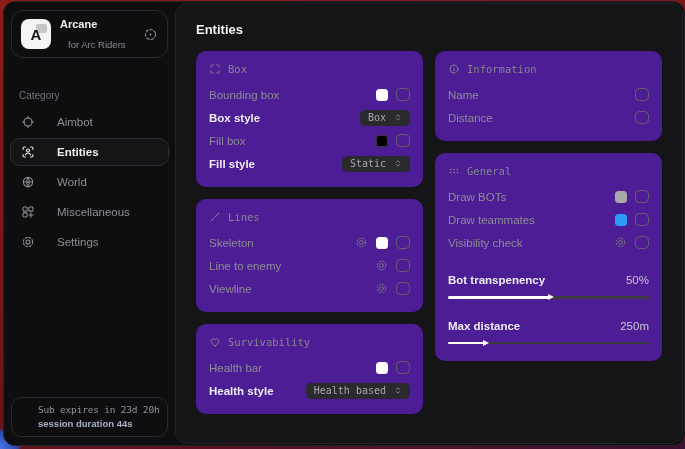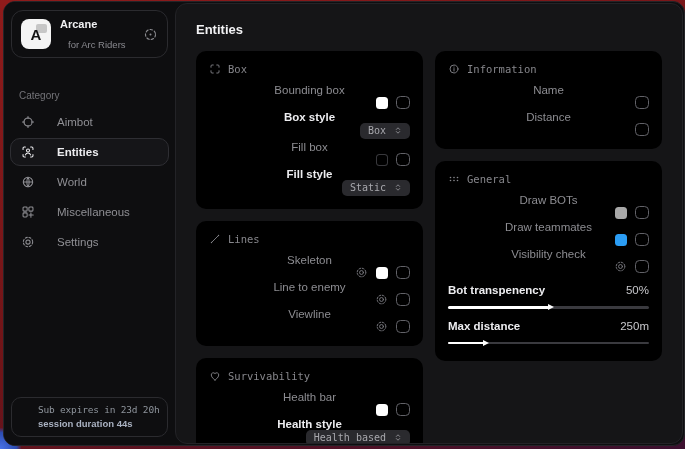--- a/index.html
+++ b/index.html
@@ -48,47 +48,47 @@
   .footer-line1{ font-family:"DejaVu Sans Mono", monospace; font-size:9.5px; color:#8e949c; letter-spacing:-0.2px; white-space:nowrap; }
   .footer-line2{ font-size:9.5px; font-weight:bold; color:#aab2c2; margin-top:3px; }
   
   .main{
     flex:1; margin:1px 1px 1px 0; background:#151517;
     border:1px solid #232327; border-radius:12px; padding:14px 15px; overflow:hidden;
   }
   .page-title{ font-size:13px; font-weight:bold; color:#f2f2f4; margin:4px 5px 14px; }
   .columns{ display:flex; gap:12px; padding:0 5px; align-items:flex-start; }
   .col{ flex:1; display:flex; flex-direction:column; gap:12px; min-width:0; }
-  .card{ background:#000000; border-radius:10px; padding:10px 13px 11px; }
+  .card{ background:#4c1d95; border-radius:10px; padding:10px 13px 11px; }
   .card-header{
     display:flex; align-items:center; gap:7px; margin:2px 0 9px;
     font-family:"DejaVu Sans Mono", monospace; font-size:10.5px; color:#87878c;
   }
   .card-header .hicon{ width:12px; height:12px; flex:none; }
-  .row{ display:flex; align-items:center; min-height:21px; margin:2px 0;flex-direction:column; }
+  .row{ display:flex; align-items:center; min-height:21px; margin:2px 0; }
   .row-label{ font-size:11.5px; color:#8d8d92; white-space:nowrap; }
   .row-label.strong{ color:#ededf0; font-weight:bold; }
   .controls{ margin-left:auto; display:flex; align-items:center; gap:8px; }
   .swatch{ width:12px; height:12px; border-radius:3.5px; flex:none; cursor:pointer; }
   .swatch.white{ background:#ffffff; }
   .swatch.black{ background:#000000; box-shadow:inset 0 0 0 1px #38383c; }
   .swatch.gray{ background:#a8a8a8; }
   .swatch.blue{ background:#2b9df4; }
   .checkbox{
     width:14px; height:13px; border:1.5px solid #626268; border-radius:4.5px;
     background:transparent; flex:none; cursor:pointer;
   }
   .gear-mini{ width:13px; height:13px; color:#77777d; flex:none; cursor:pointer; }
   .select{
     display:flex; align-items:center; gap:7px; background:#2a2a2e; border-radius:5px;
     padding:2px 7px 3px 8px; cursor:pointer;
     font-family:"DejaVu Sans Mono", monospace; font-size:10px; color:#a8a8ad;
   }
   .select .uicon{ width:10px; height:11px; color:#a8a8ad; }
-  .slider-head{ display:flex; align-items:center; min-height:18px; margin-top:8px; }
+  .slider-head{ display:flex; align-items:center; min-height:18px; margin-top:18px; }
   .slider-value{ margin-left:auto; font-size:11.5px; color:#c8c8cc; }
   .slider-track{ position:relative; height:2.5px; background:#3a3a3f; border-radius:2px; margin:7px 0 6px; cursor:pointer; }
   .slider-fill{ position:absolute; left:0; top:0; bottom:0; background:#ffffff; border-radius:2px; }
   .slider-fill::after{
     content:""; position:absolute; right:-5px; top:50%; transform:translateY(-50%);
     border-left:6px solid #ffffff; border-top:3.5px solid transparent; border-bottom:3.5px solid transparent;
   }
   svg{ display:block; width:100%; height:100%; fill:none; stroke:currentColor; stroke-width:1.8; stroke-linecap:round; stroke-linejoin:round; }
 </style>
 </head>

